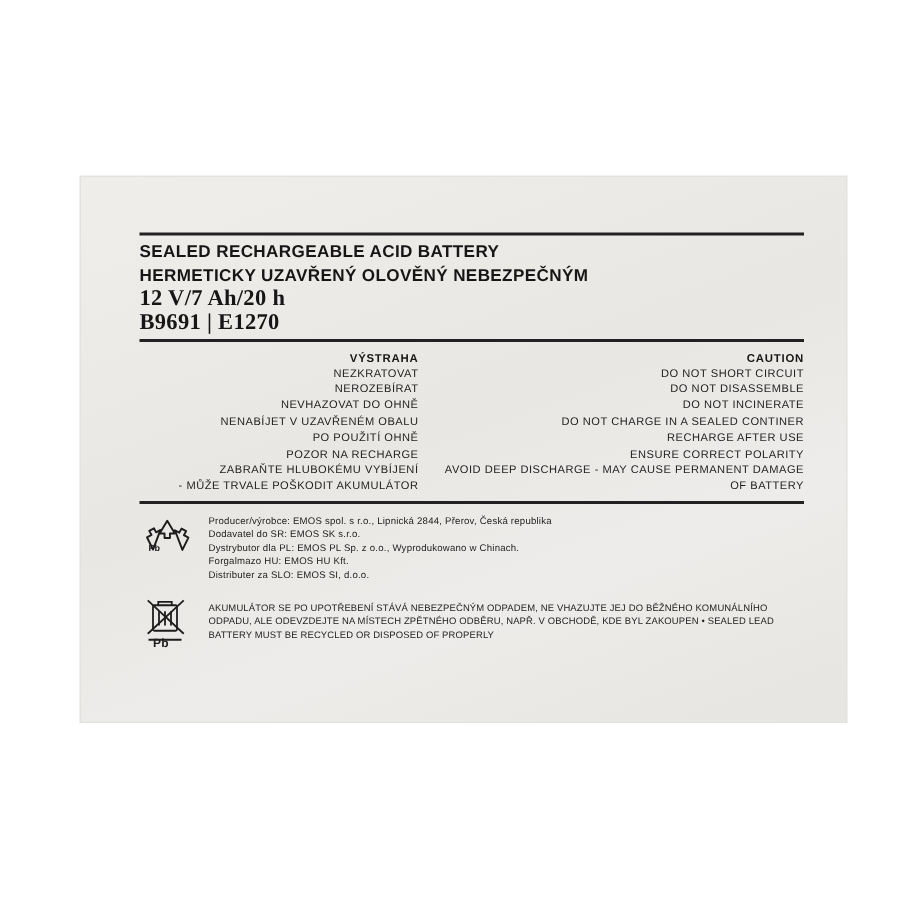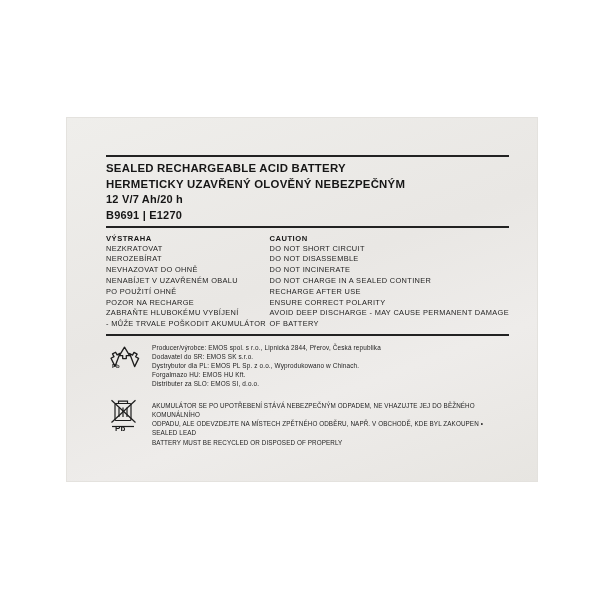--- a/index.html
+++ b/index.html
@@ -14,23 +14,23 @@
     overflow: hidden;
   }
   #stage {
     position: relative;
     width: 600px;
     height: 600px;
   }
   
   .label-sheet {
     position: absolute;
-    left: 67px;
+    left: 54px;
     top: 118px;
-    width: 470px;
+    width: 510px;
     height: 363px;
     background: #eceae7;
     background-image: linear-gradient(160deg, #efeeeb 0%, #e9e7e4 45%, #eeecea 70%, #e7e5e1 100%);
     box-shadow: 0 0 0 1px #e4e2de;
   }
   .sheet-inner {
     position: absolute;
     left: 39px;
     top: 37px;
     right: 28px;
@@ -49,25 +49,26 @@
   }
   .title-line {
     font-size: 11.4px;
     letter-spacing: 0.25px;
     line-height: 15.5px;
     font-weight: bold;
     color: #161616;
     white-space: nowrap;
   }
   .spec-line {
-    font-size: 11px;
+    font-size: 15px;
     letter-spacing: 0.2px;
     line-height: 15.5px;
     font-weight: bold;
     color: #161616;
+    font-family: Liberation Serif, serif;
   }
   .cols {
     display: flex;
     padding-top: 5px;
   }
   .col-left {
     width: 186px;
   }
   .col-right {
     flex: 1;
@@ -82,20 +83,21 @@
   .col-item {
     font-size: 7.4px;
     letter-spacing: 0.35px;
     line-height: 10.8px;
     font-weight: normal;
     color: #1d1d1d;
     white-space: nowrap;
   }
   .warn-block {
     padding-bottom: 4px;
+    text-align: right;
   }
   
   .dist-row {
     display: flex;
     padding-top: 6px;
   }
   .dist-icons {
     width: 44px;
     padding-left: 2px;
     padding-top: 2px;

